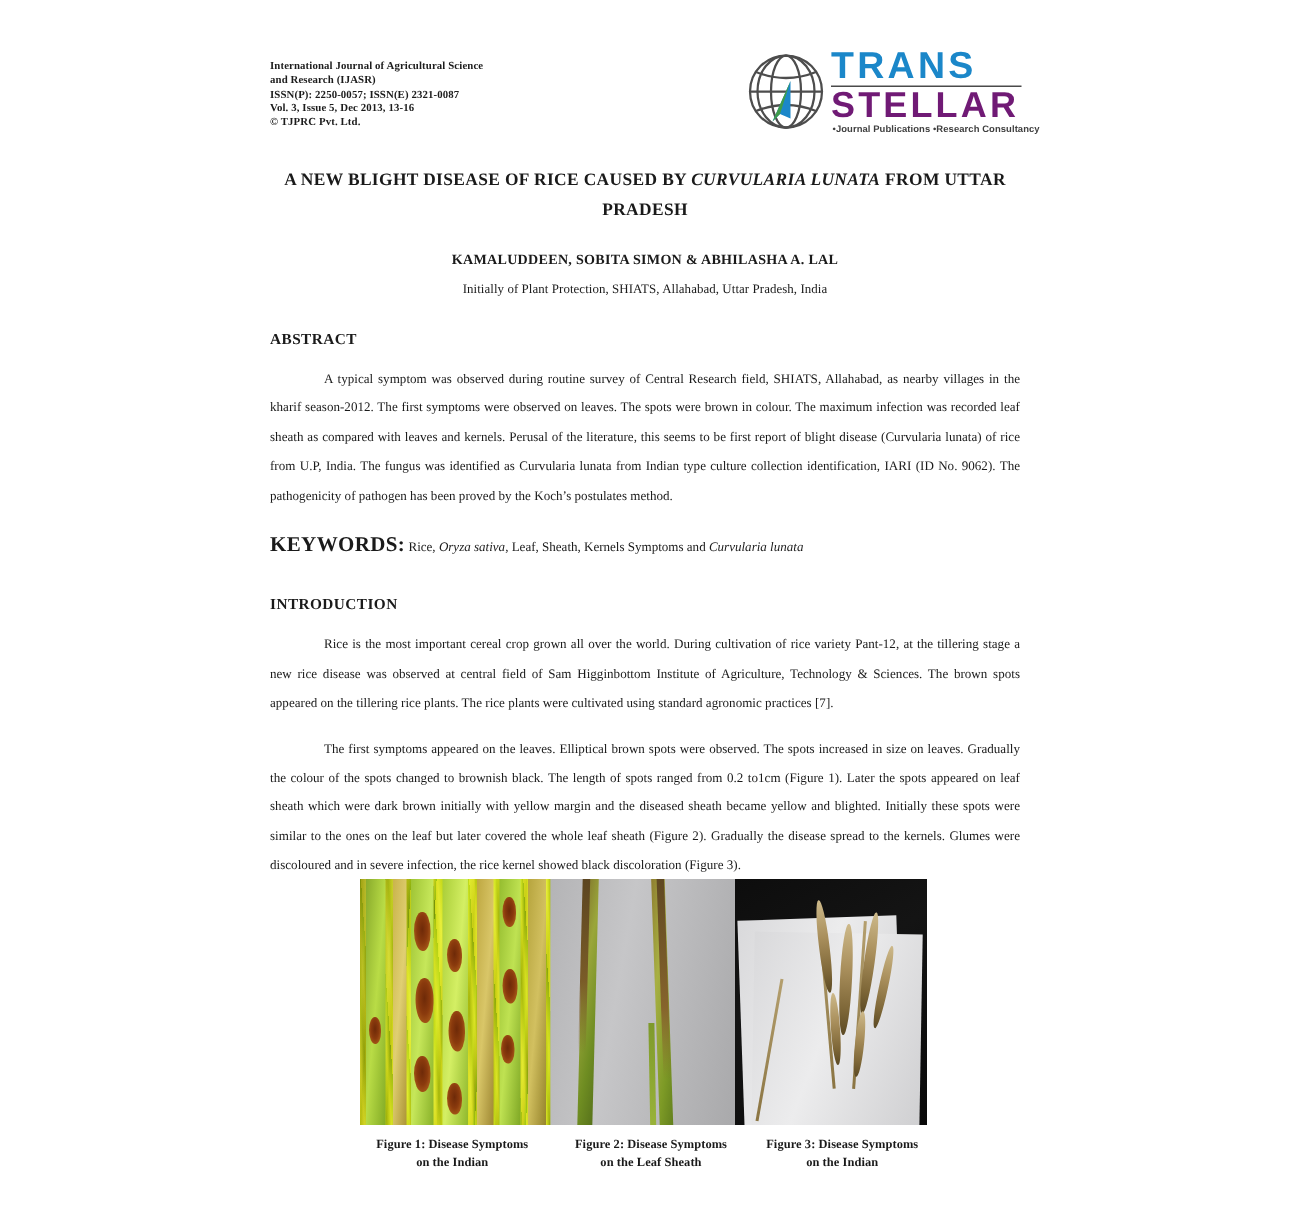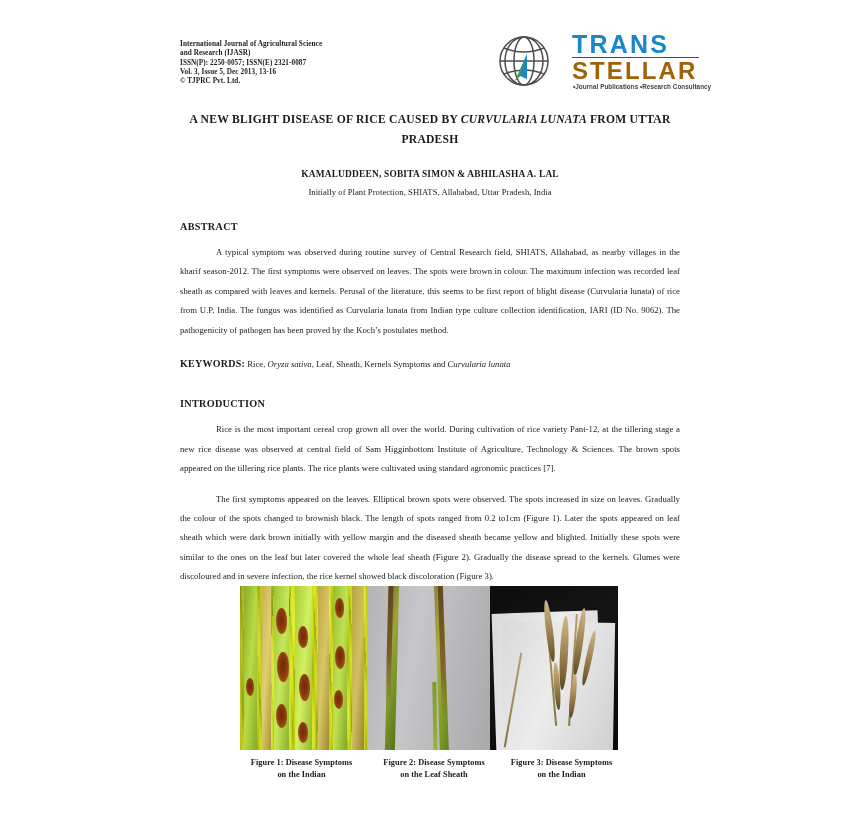--- a/index.html
+++ b/index.html
@@ -55,21 +55,21 @@
   }
   .logo-globe {
     position: absolute;
     left: 2px;
     top: 6px;
     width: 56px;
     height: 56px;
   }
   .logo-text {
     position: absolute;
-    left: 76px;
+    left: 58px;
     top: 4px;
     width: 130px;
   }
   .logo-trans {
     font-family: "Liberation Sans", "DejaVu Sans", sans-serif;
     font-size: 25px;
     font-weight: bold;
     color: #1b87c9;
     letter-spacing: 2.2px;
     line-height: 25px;
@@ -78,21 +78,21 @@
   .logo-rule {
     height: 1px;
     background: #4a4a4a;
     width: 127px;
     margin: 0 0 1px 1px;
   }
   .logo-stellar {
     font-family: "Liberation Sans", "DejaVu Sans", sans-serif;
     font-size: 24px;
     font-weight: bold;
-    color: #a16207;
+    color: #701a75;
     letter-spacing: 2.1px;
     line-height: 23px;
     margin-left: 1px;
   }
   .logo-tagline {
     font-family: "Liberation Sans", "DejaVu Sans", sans-serif;
     font-size: 6.3px;
     font-weight: bold;
     color: #3f3f3f;
     letter-spacing: 0.05px;
@@ -141,21 +141,21 @@
     text-indent: 36px;
     letter-spacing: 0.02px;
   }
   .keywords {
     margin-top: 14px;
     font-size: 8.7px;
     line-height: 19.4px;
     text-align: left;
   }
   .keywords b {
-    font-size: 10px;
+    font-size: 14px;
     letter-spacing: 0.25px;
   }
   .it { font-style: italic; }
 
   
   .figure-row {
     position: absolute;
     left: 240px;
     top: 586px;
     width: 378px;

